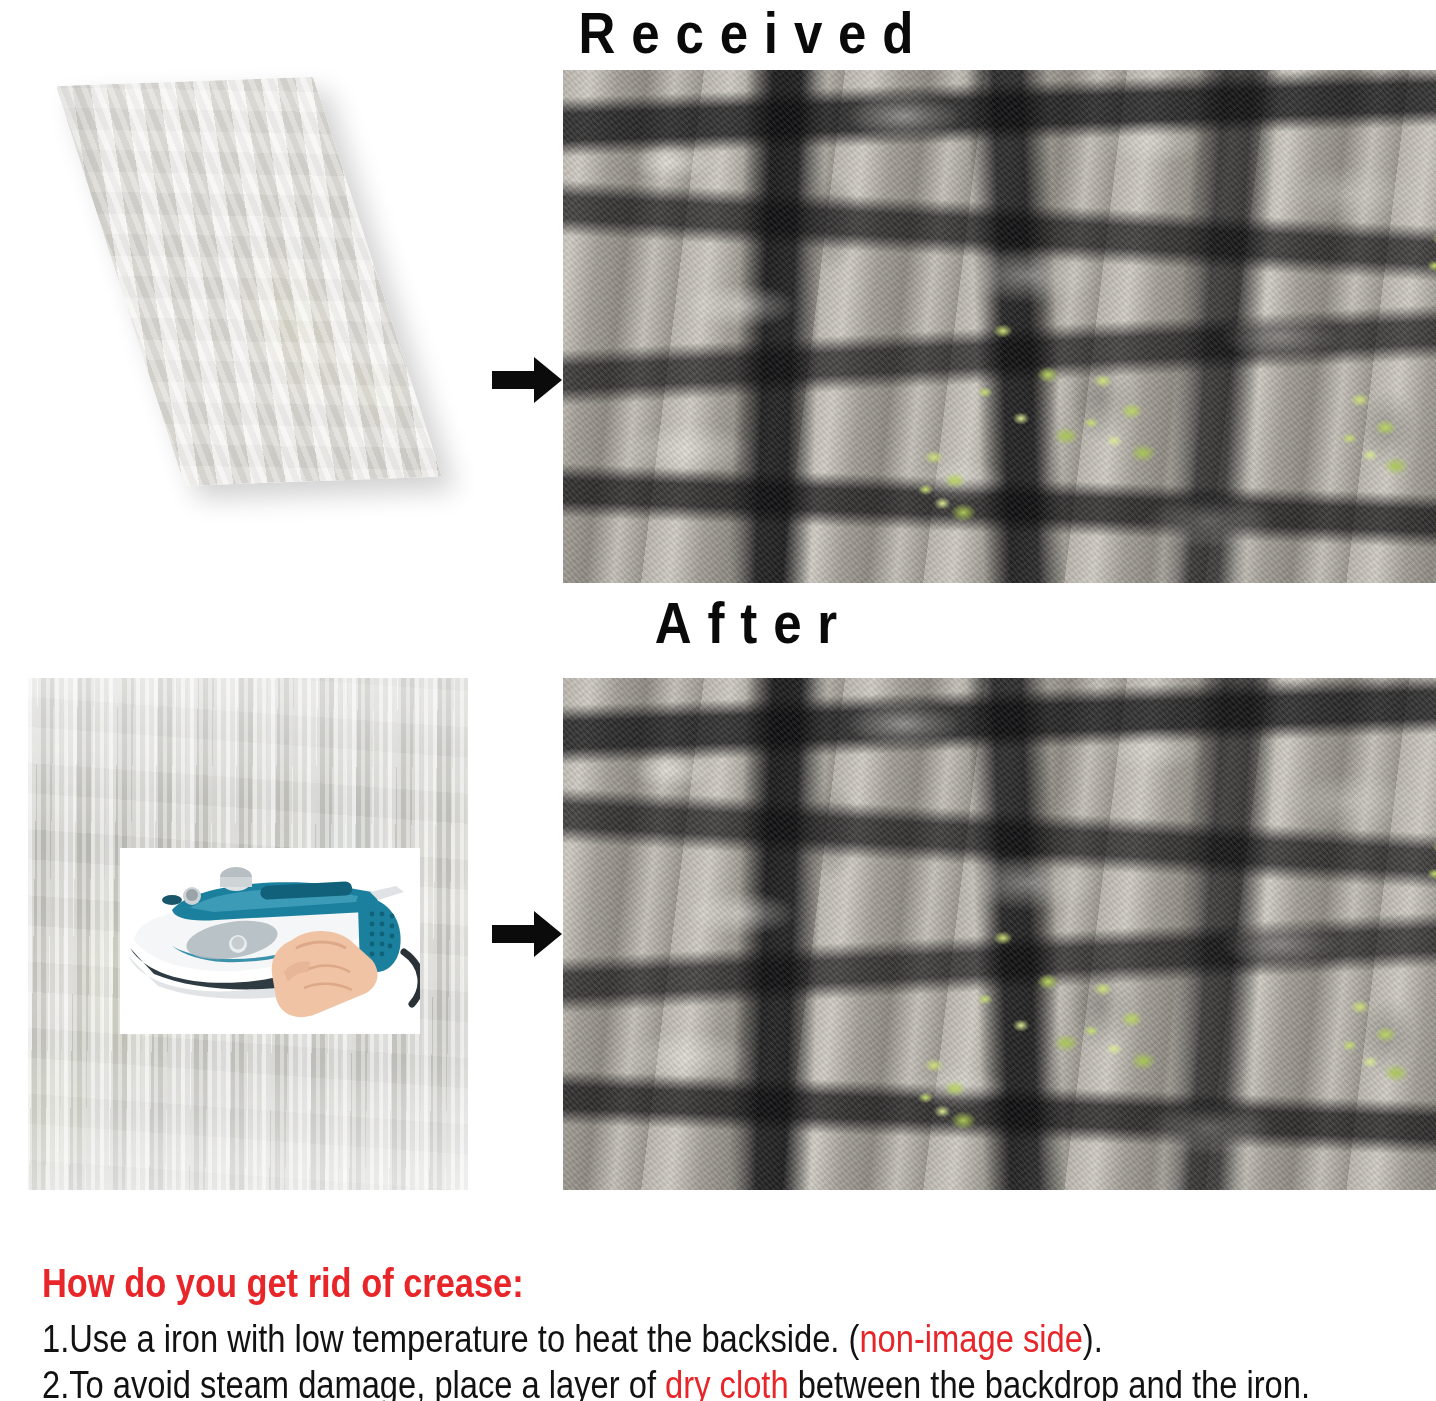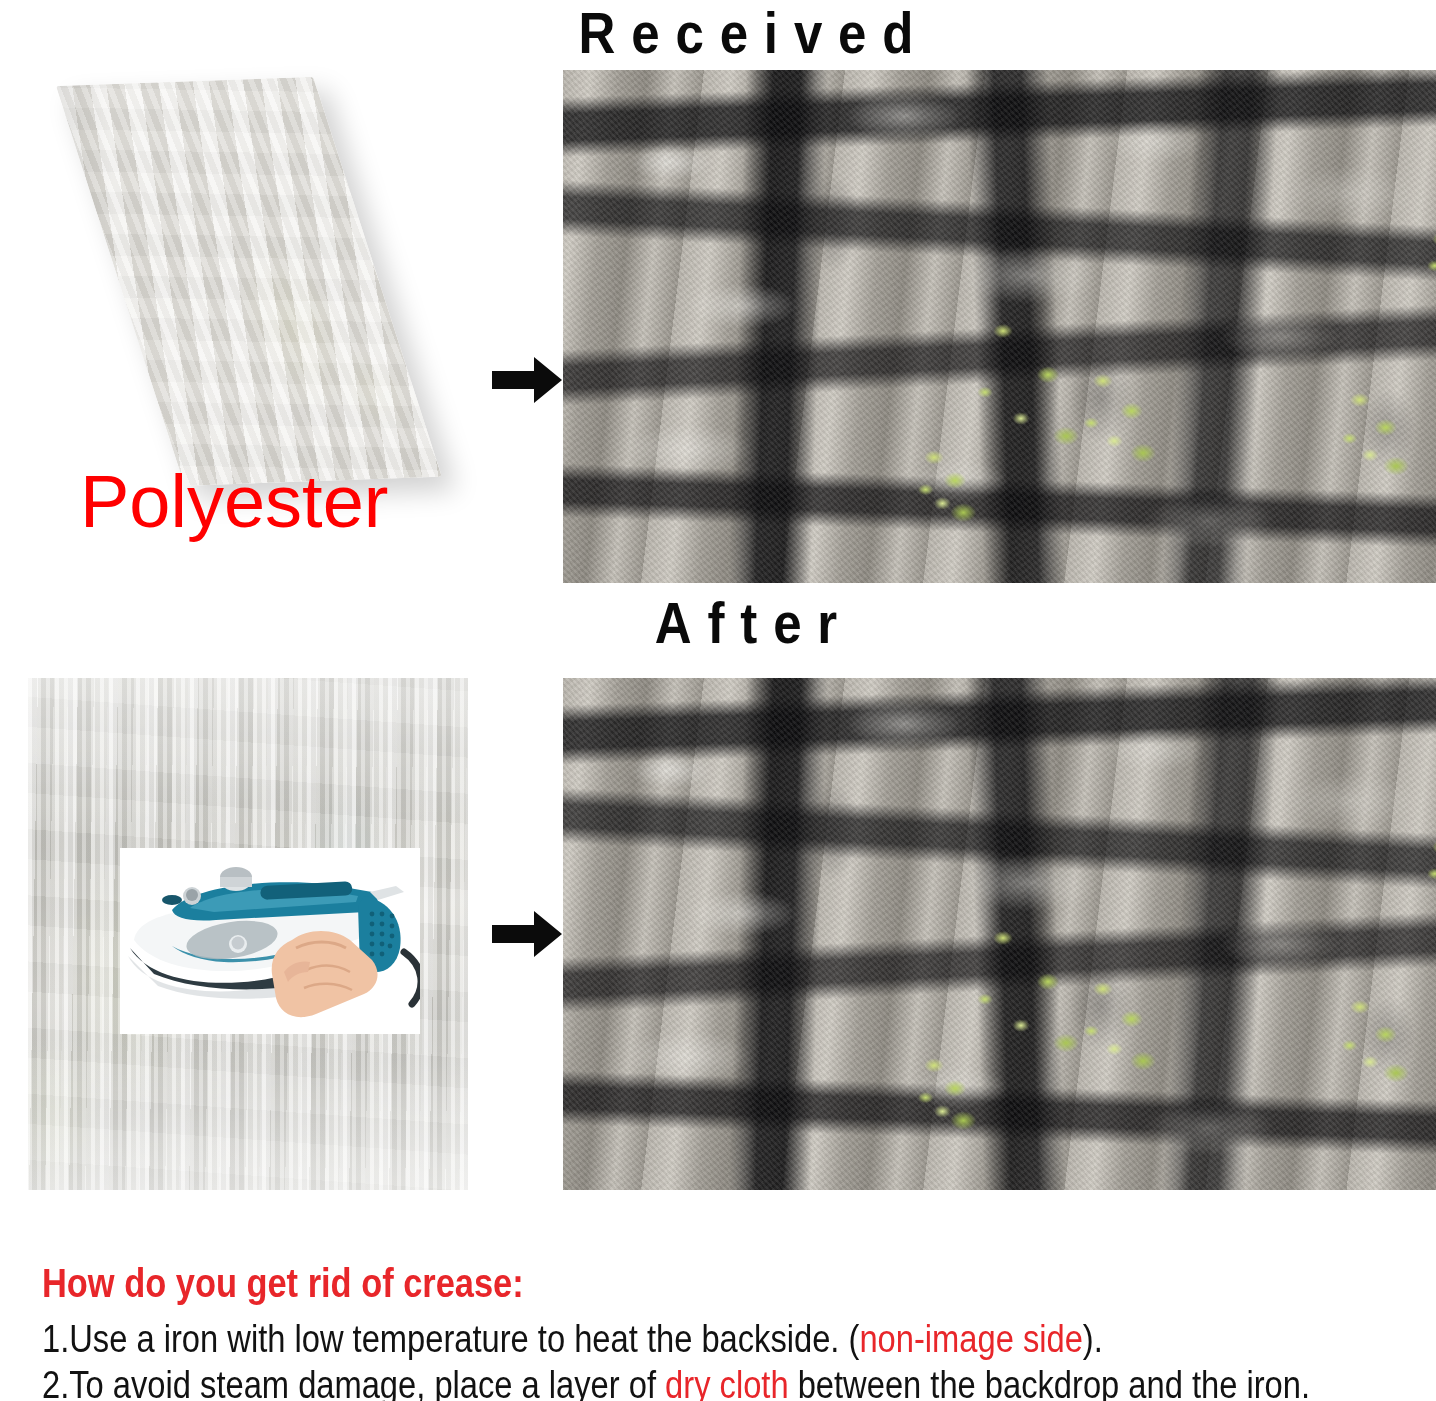--- a/index.html
+++ b/index.html
@@ -256,21 +256,20 @@
 </style>
 </head>
 <body>
 
 <div class="stage">
 
   <div class="title" id="title-received">Received</div>
 
   <div id="fabric-folded"></div>
 
-  <div id="label-polyester">Polyester</div>
 
   <svg class="arrow" id="arrow-received" viewBox="0 0 74 56">
     <path d="M2 19 H44 V5 L72 28 L44 51 V37 H2 Z" fill="#0b0b0b"></path>
   </svg>
 
   <div class="rock-photo" id="photo-received">
     <div class="rock-base"></div>
     <div class="rock-speckle"></div>
     <div class="rock-grain"></div>
     <div class="plant plant-a"></div>

